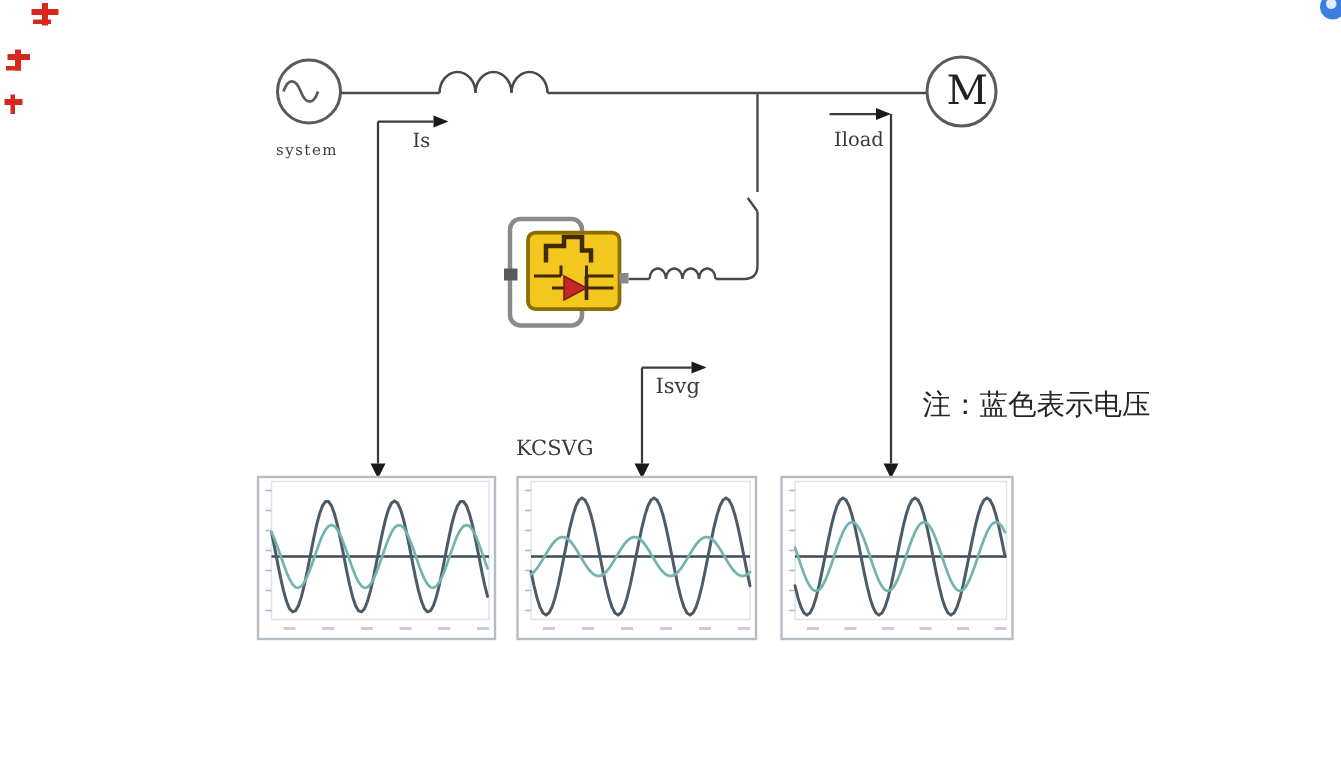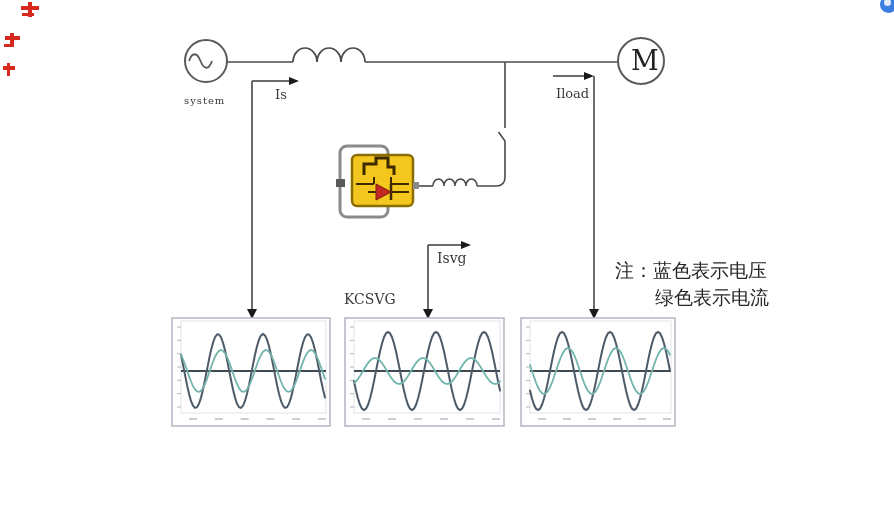--- a/index.html
+++ b/index.html
@@ -164,19 +164,18 @@
   </svg>
 
   <div class="lbl lbl-system">system</div>
   <div class="lbl lbl-is">Is</div>
   <div class="lbl lbl-iload">Iload</div>
   <div class="lbl lbl-isvg">Isvg</div>
   <div class="lbl lbl-kcsvg">KCSVG</div>
   <div class="lbl lbl-motor">M</div>
 
   <div class="note note-line1">注：蓝色表示电压</div>
-  <div class="note note-line2">绿色表示电流</div>
 
   <div class="corner-icon" style="background: rgb(60, 125, 226);">
     <span class="dot"></span>
   </div>
 
 </div>
 
 </body></html>

